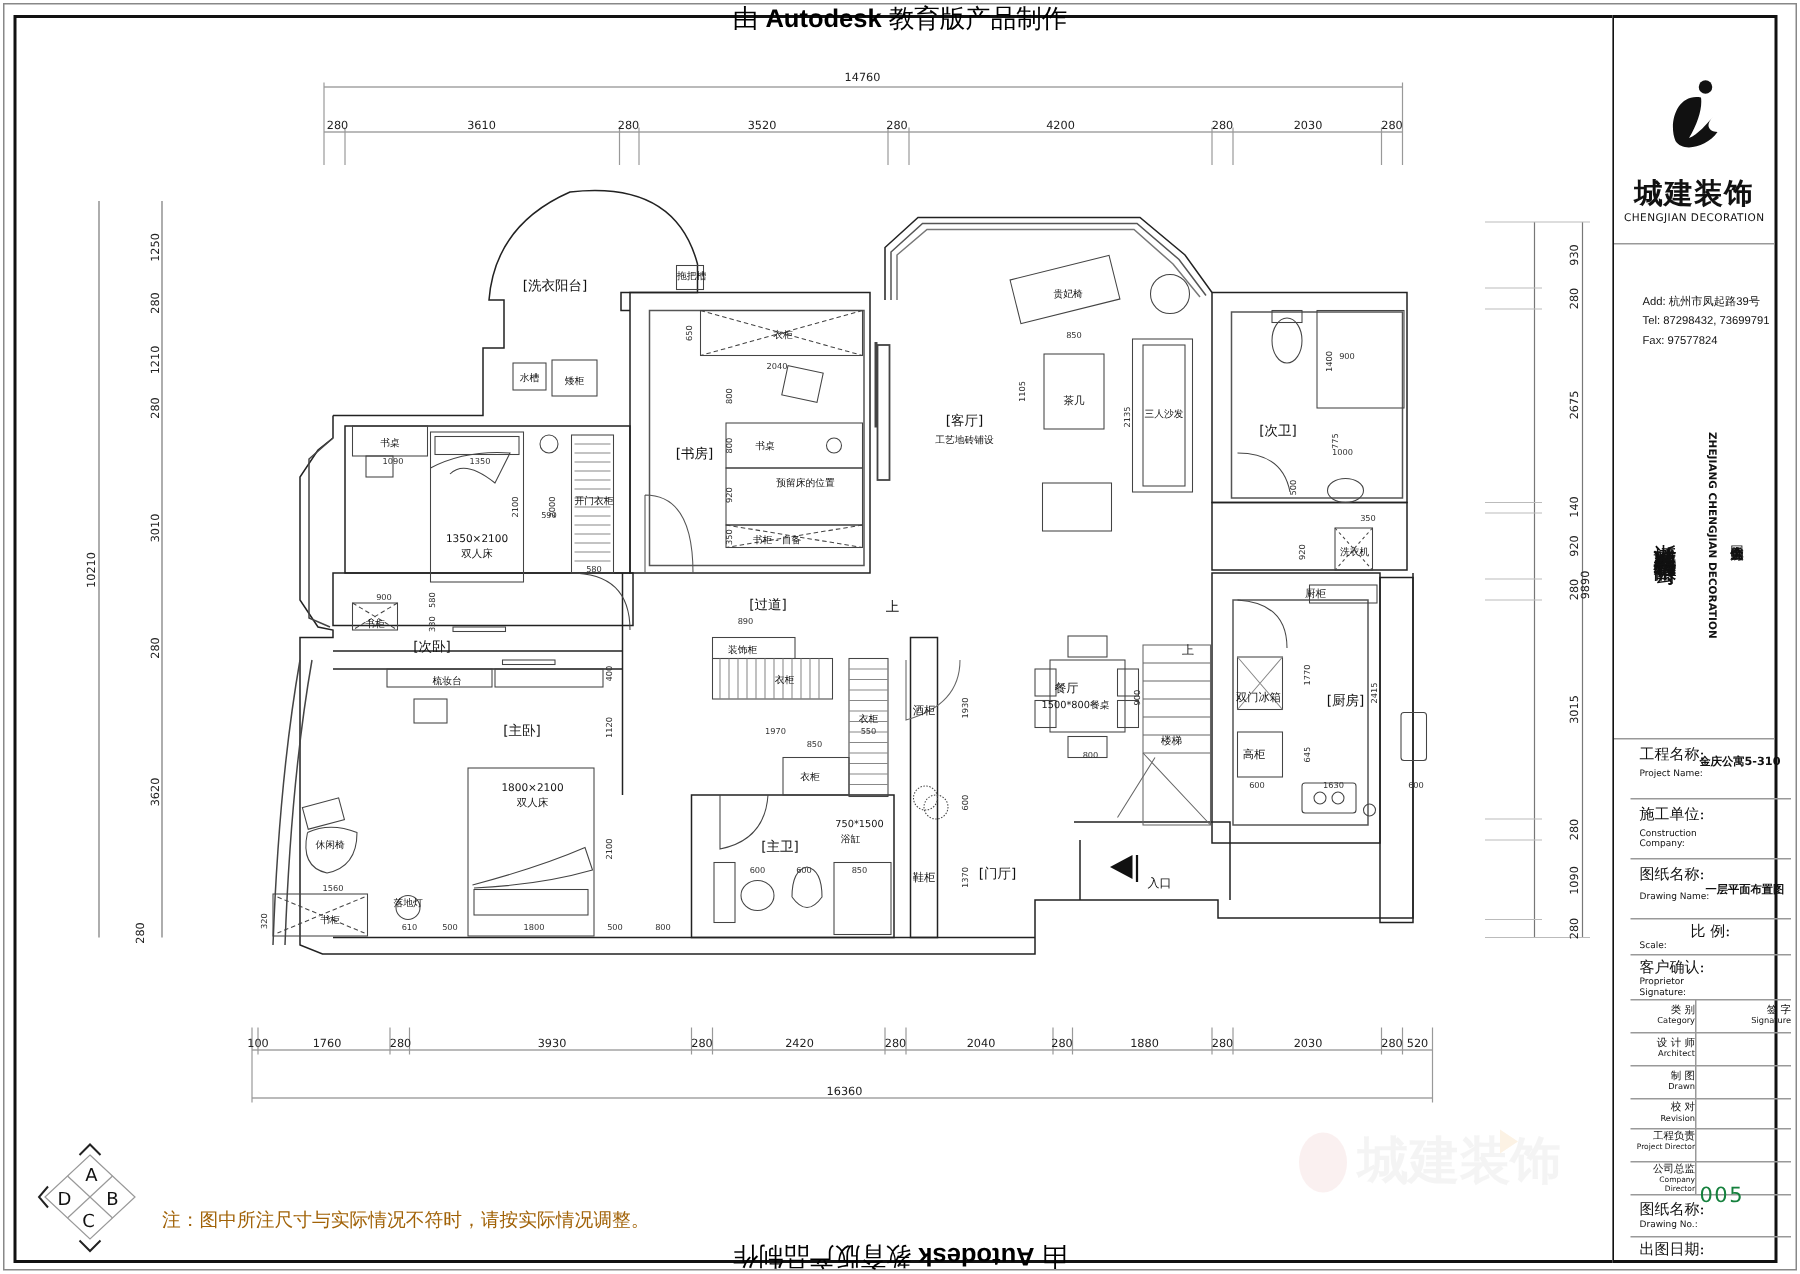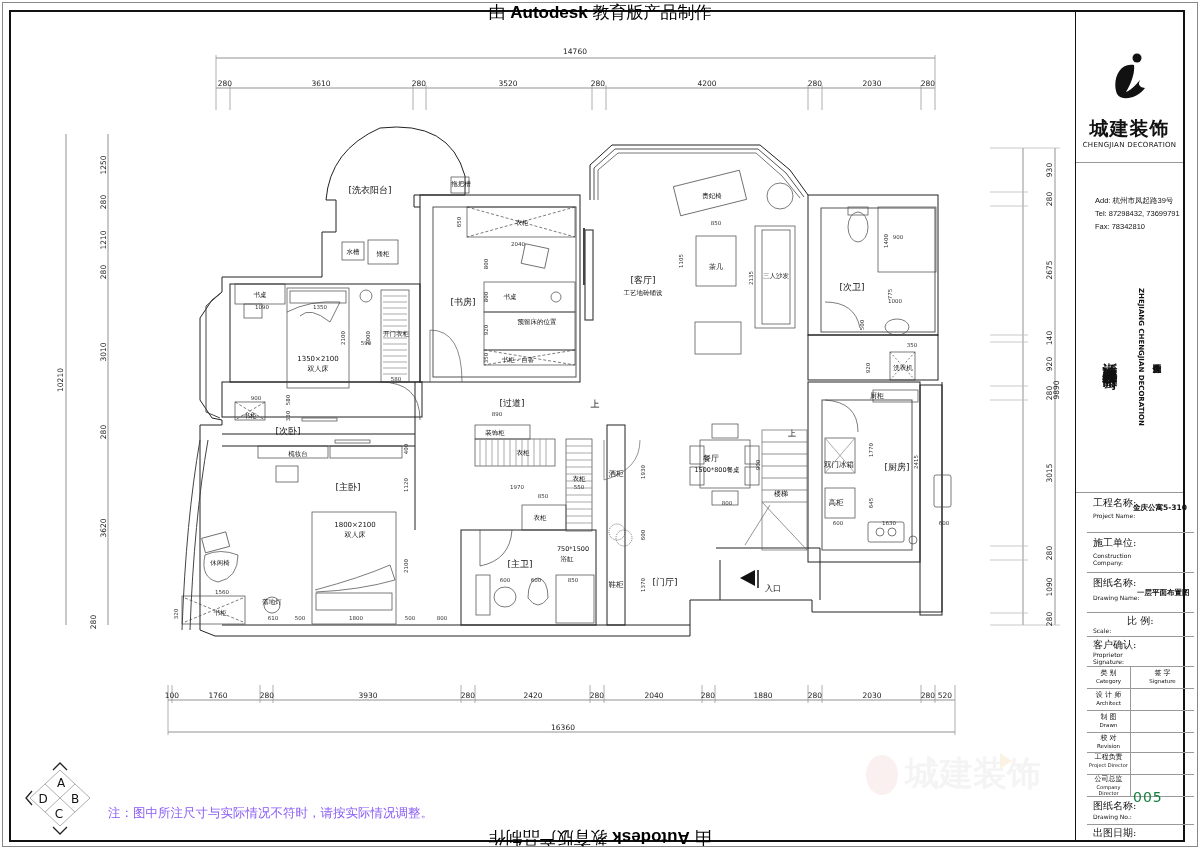--- a/index.html
+++ b/index.html
@@ -20,22 +20,22 @@
   .tb-company{position:absolute;left:0;top:210px;width:107px;height:270px;border-bottom:1px solid #999;}
   .tb-company .v1{position:absolute;left:22px;top:0;width:24px;height:270px;writing-mode:vertical-rl;font-size:15.5px;letter-spacing:1px;text-align:center;line-height:24px;}
   .tb-company .v2{position:absolute;left:58px;top:0;width:14px;height:270px;writing-mode:vertical-rl;font-size:7px;font-weight:bold;text-align:center;line-height:14px;}
   .tb-company .v3{position:absolute;left:74px;top:0;width:14px;height:270px;writing-mode:vertical-rl;font-size:9px;text-align:center;line-height:14px;}
   .row{position:absolute;left:11px;width:107px;border-bottom:1px solid #999;}
   .row .zh{position:absolute;left:6px;top:4px;font-family:"DejaVu Serif",serif;font-size:10px;}
   .row .en{position:absolute;left:6px;font-size:6px;line-height:7px;}
   .row .val{position:absolute;font-size:7.5px;font-weight:bold;}
   .row.split .c1{position:absolute;left:0;top:0;width:43px;height:100%;border-right:1px solid #999;}
   .row.split .c2{position:absolute;left:44px;top:0;width:63px;height:100%;}
-  .ctr{text-align:center;width:100%;}
-  .note{position:absolute;left:108px;top:805px;font-family:"DejaVu Serif",serif;font-size:12.5px;color:#8b5cf6;}
+  .ctr{text-align:right;width:100%;}
+  .note{position:absolute;left:108px;top:805px;font-family:"DejaVu Serif",serif;font-size:12.5px;color:#a16207;}
   .dno{position:absolute;left:1133px;top:789px;font-size:14px;color:#15803d;letter-spacing:1px;}
   .ghost{position:absolute;left:860px;top:745px;opacity:.12;pointer-events:none;}
 </style>
 </head>
 <body>
 
 <div class="frame-outer"></div>
 <div class="frame-inner"></div>
 
 <div class="wm wm-top"><span>由</span> <b>Autodesk</b> <span>教育版产品制作</span></div>
@@ -479,21 +479,21 @@
   <div class="tb-logo">
     <svg class="mark" width="38" height="48" viewBox="0 0 38 48">
       <circle cx="25" cy="6" r="4.5" fill="#111"></circle>
       <path d="M22,13 C6,10 0,30 5,42 C10,50 26,46 33,36 C28,36 24,32 30,26 C26,30 20,38 14,40 C20,30 23,20 22,13 Z" fill="#111"></path>
     </svg>
     <div class="tb-brand">城建装饰</div>
     <div class="tb-brand-en">CHENGJIAN DECORATION</div>
     <div class="tb-contact">
       <div>Add: 杭州市凤起路39号</div>
       <div>Tel: 87298432, 73699791</div>
-      <div>Fax: 78342810</div>
+      <div>Fax: 97577824</div>
     </div>
   </div>
   <div class="tb-company">
     <div class="v1">浙江城建联合装饰工程有限公司</div>
     <div class="v2">ZHEJIANG CHENGJIAN DECORATION</div>
     <div class="v3">全国优秀装饰企业</div>
   </div>
 
   <div class="row" style="top:480px;height:40px;">
     <span class="zh">工程名称:</span>

